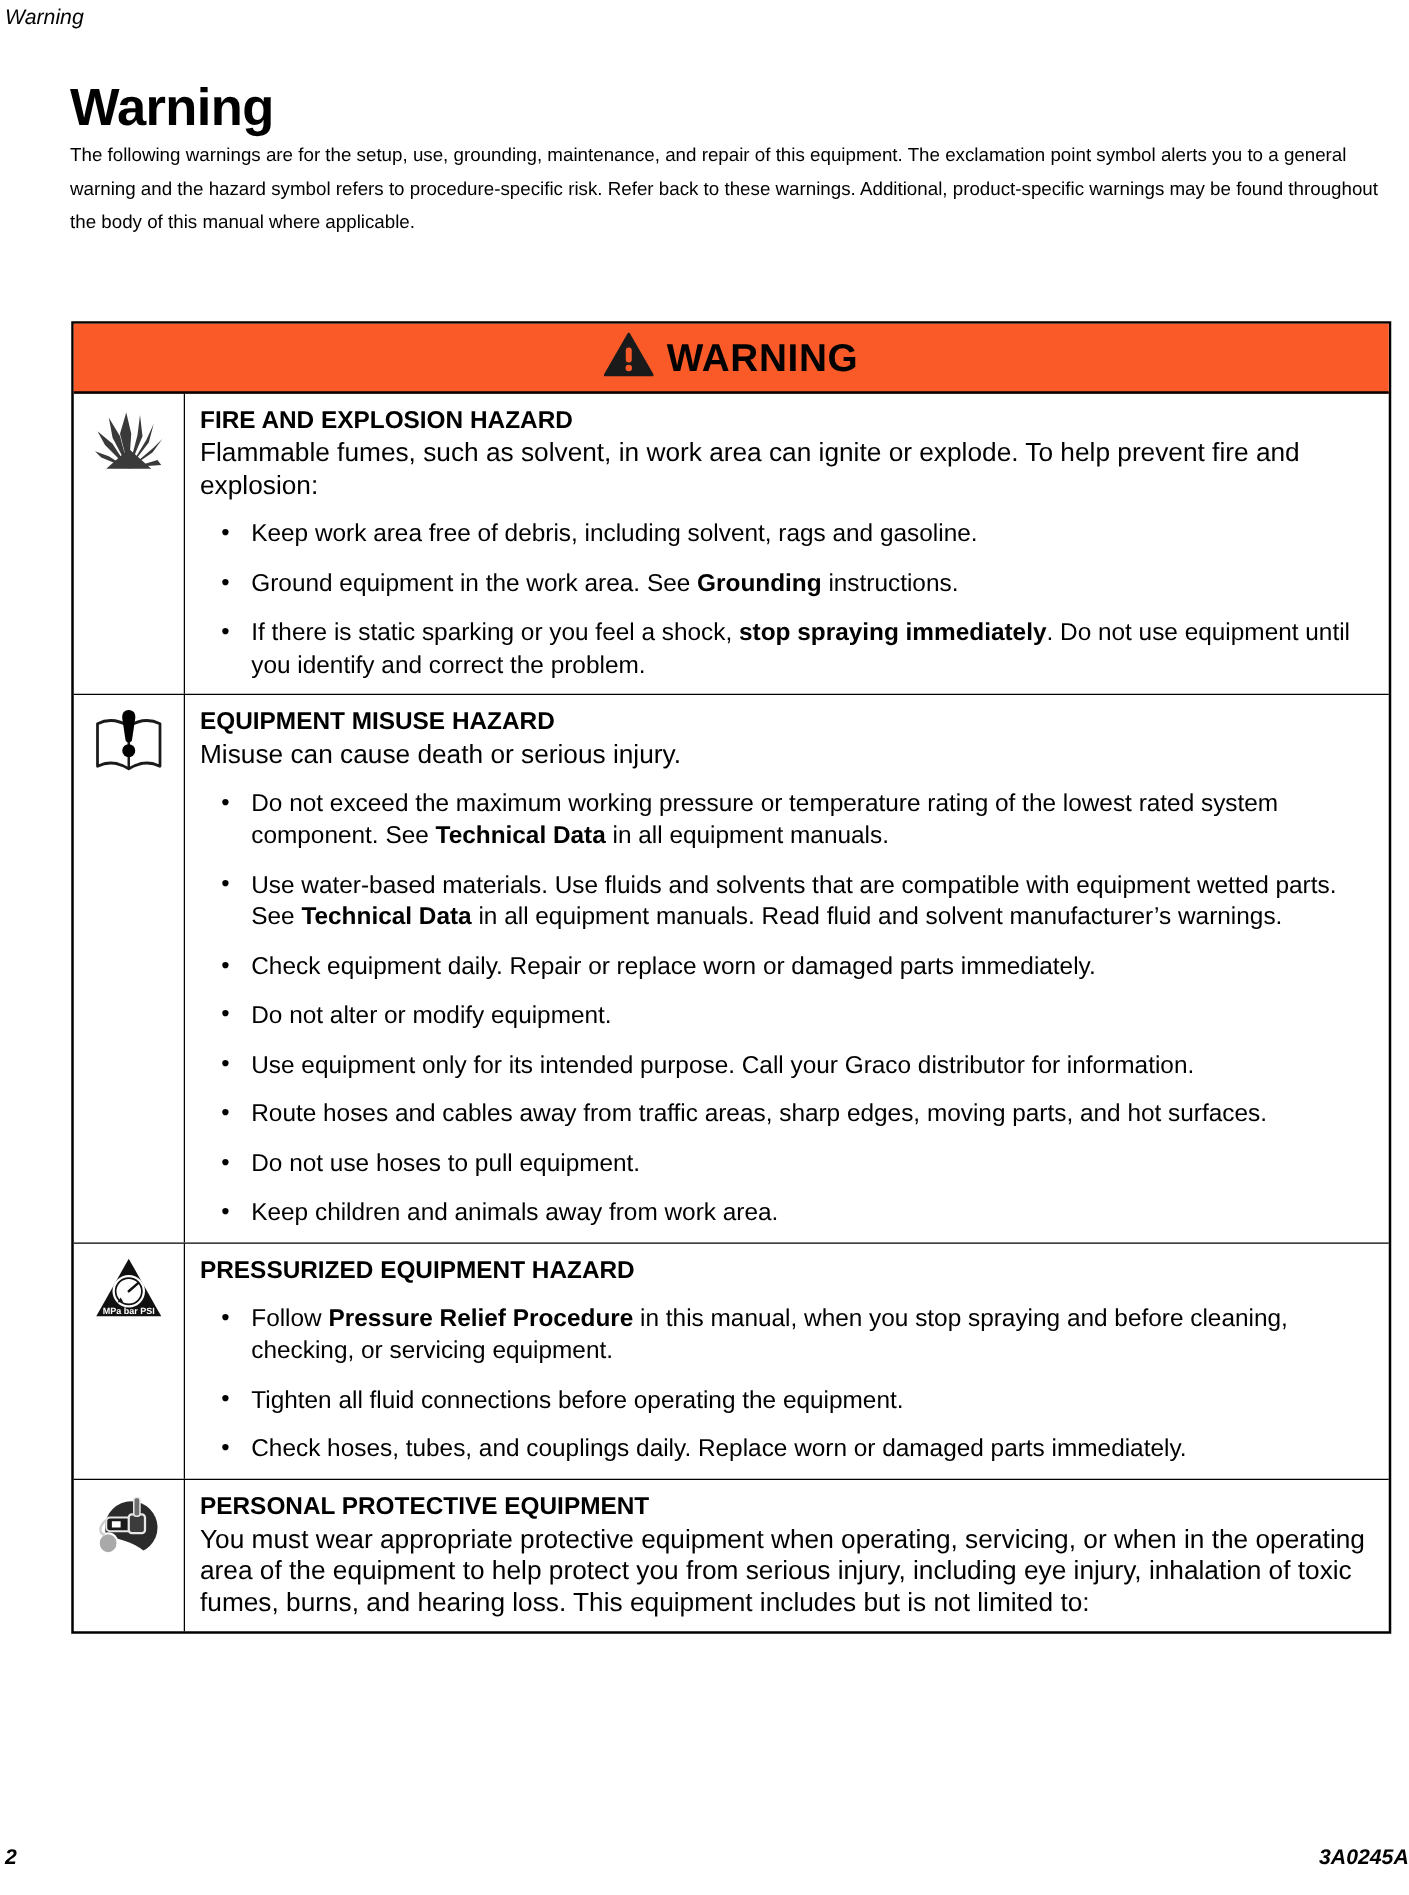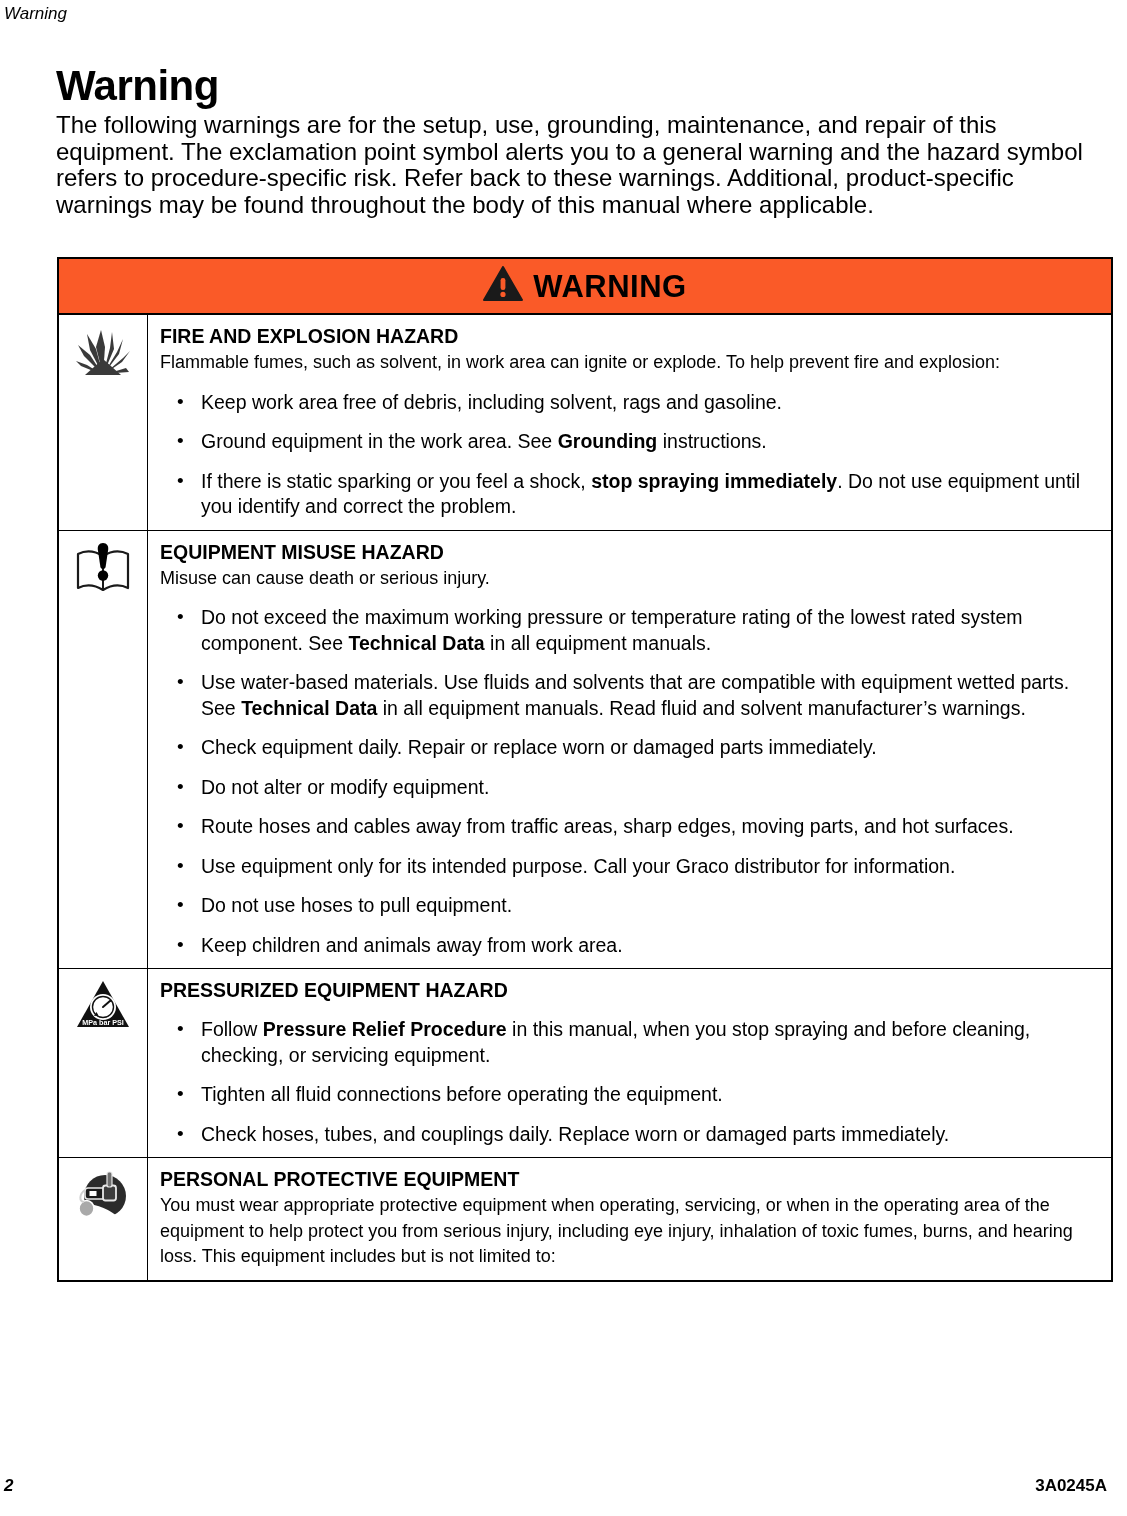--- a/index.html
+++ b/index.html
@@ -42,21 +42,21 @@
     width: 1060px;
   }
   .page-title {
     font-size: 42px;
     font-weight: bold;
     line-height: 48px;
     letter-spacing: -0.5px;
     margin: 0 0 2px 0;
   }
   .intro-text {
-    font-size: 24px;
+    font-size: 15px;
     line-height: 26.5px;
     width: 1056px;
     margin: 0;
     text-align: left;
   }
 
   
   .warning-table {
     position: absolute;
     left: 57px;
@@ -106,21 +106,21 @@
     padding: 9px 12px 10px 12px;
   }
 
   .hazard-title {
     font-size: 19.5px;
     font-weight: bold;
     line-height: 25px;
     margin: 0 0 1px 0;
   }
   .hazard-intro {
-    font-size: 18px;
+    font-size: 21px;
     line-height: 25.5px;
     margin: 0;
   }
   .bullets {
     margin: 0;
     padding: 0;
     list-style: none;
   }
   .bullets li {
     position: relative;
@@ -150,23 +150,24 @@
   .footer .page-num {
     position: absolute;
     left: 4px;
     top: 0;
     font-size: 17px;
     font-style: italic;
     font-weight: bold;
   }
   .footer .doc-num {
     position: absolute;
-    right: 20px;
+    right: 0;
     top: 0;
     font-size: 17px;
+    font-style: italic;
     font-weight: bold;
   }
 </style>
 </head>
 <body>
 
 <div class="page">
 
   <div class="running-head">Warning</div>
 
@@ -229,22 +230,22 @@
         </span>
       </div>
       <div class="body-cell">
         <div class="hazard-title">EQUIPMENT MISUSE HAZARD</div>
         <p class="hazard-intro">Misuse can cause death or serious injury.</p>
         <ul class="bullets">
             <li><span>Do not exceed the maximum working pressure or temperature rating of the lowest rated system component. See </span><b>Technical Data</b><span> in all equipment manuals.</span></li>
             <li><span>Use water-based materials. Use fluids and solvents that are compatible with equipment wetted parts. See </span><b>Technical Data</b><span> in all equipment manuals. Read fluid and solvent manufacturer’s warnings.</span></li>
             <li><span>Check equipment daily. Repair or replace worn or damaged parts immediately.</span></li>
             <li><span>Do not alter or modify equipment.</span></li>
+            <li><span>Use equipment only for its intended purpose. Call your Graco distributor for information.</span></li>
             <li><span>Route hoses and cables away from traffic areas, sharp edges, moving parts, and hot surfaces.</span></li>
-            <li><span>Use equipment only for its intended purpose. Call your Graco distributor for information.</span></li>
             <li><span>Do not use hoses to pull equipment.</span></li>
             <li><span>Keep children and animals away from work area.</span></li>
           </ul>
       </div>
     </div>
 
     <div class="hazard-row">
       <div class="icon-cell">
         <span>
           <svg width="56" height="52" viewBox="0 0 56 52" aria-hidden="true">

